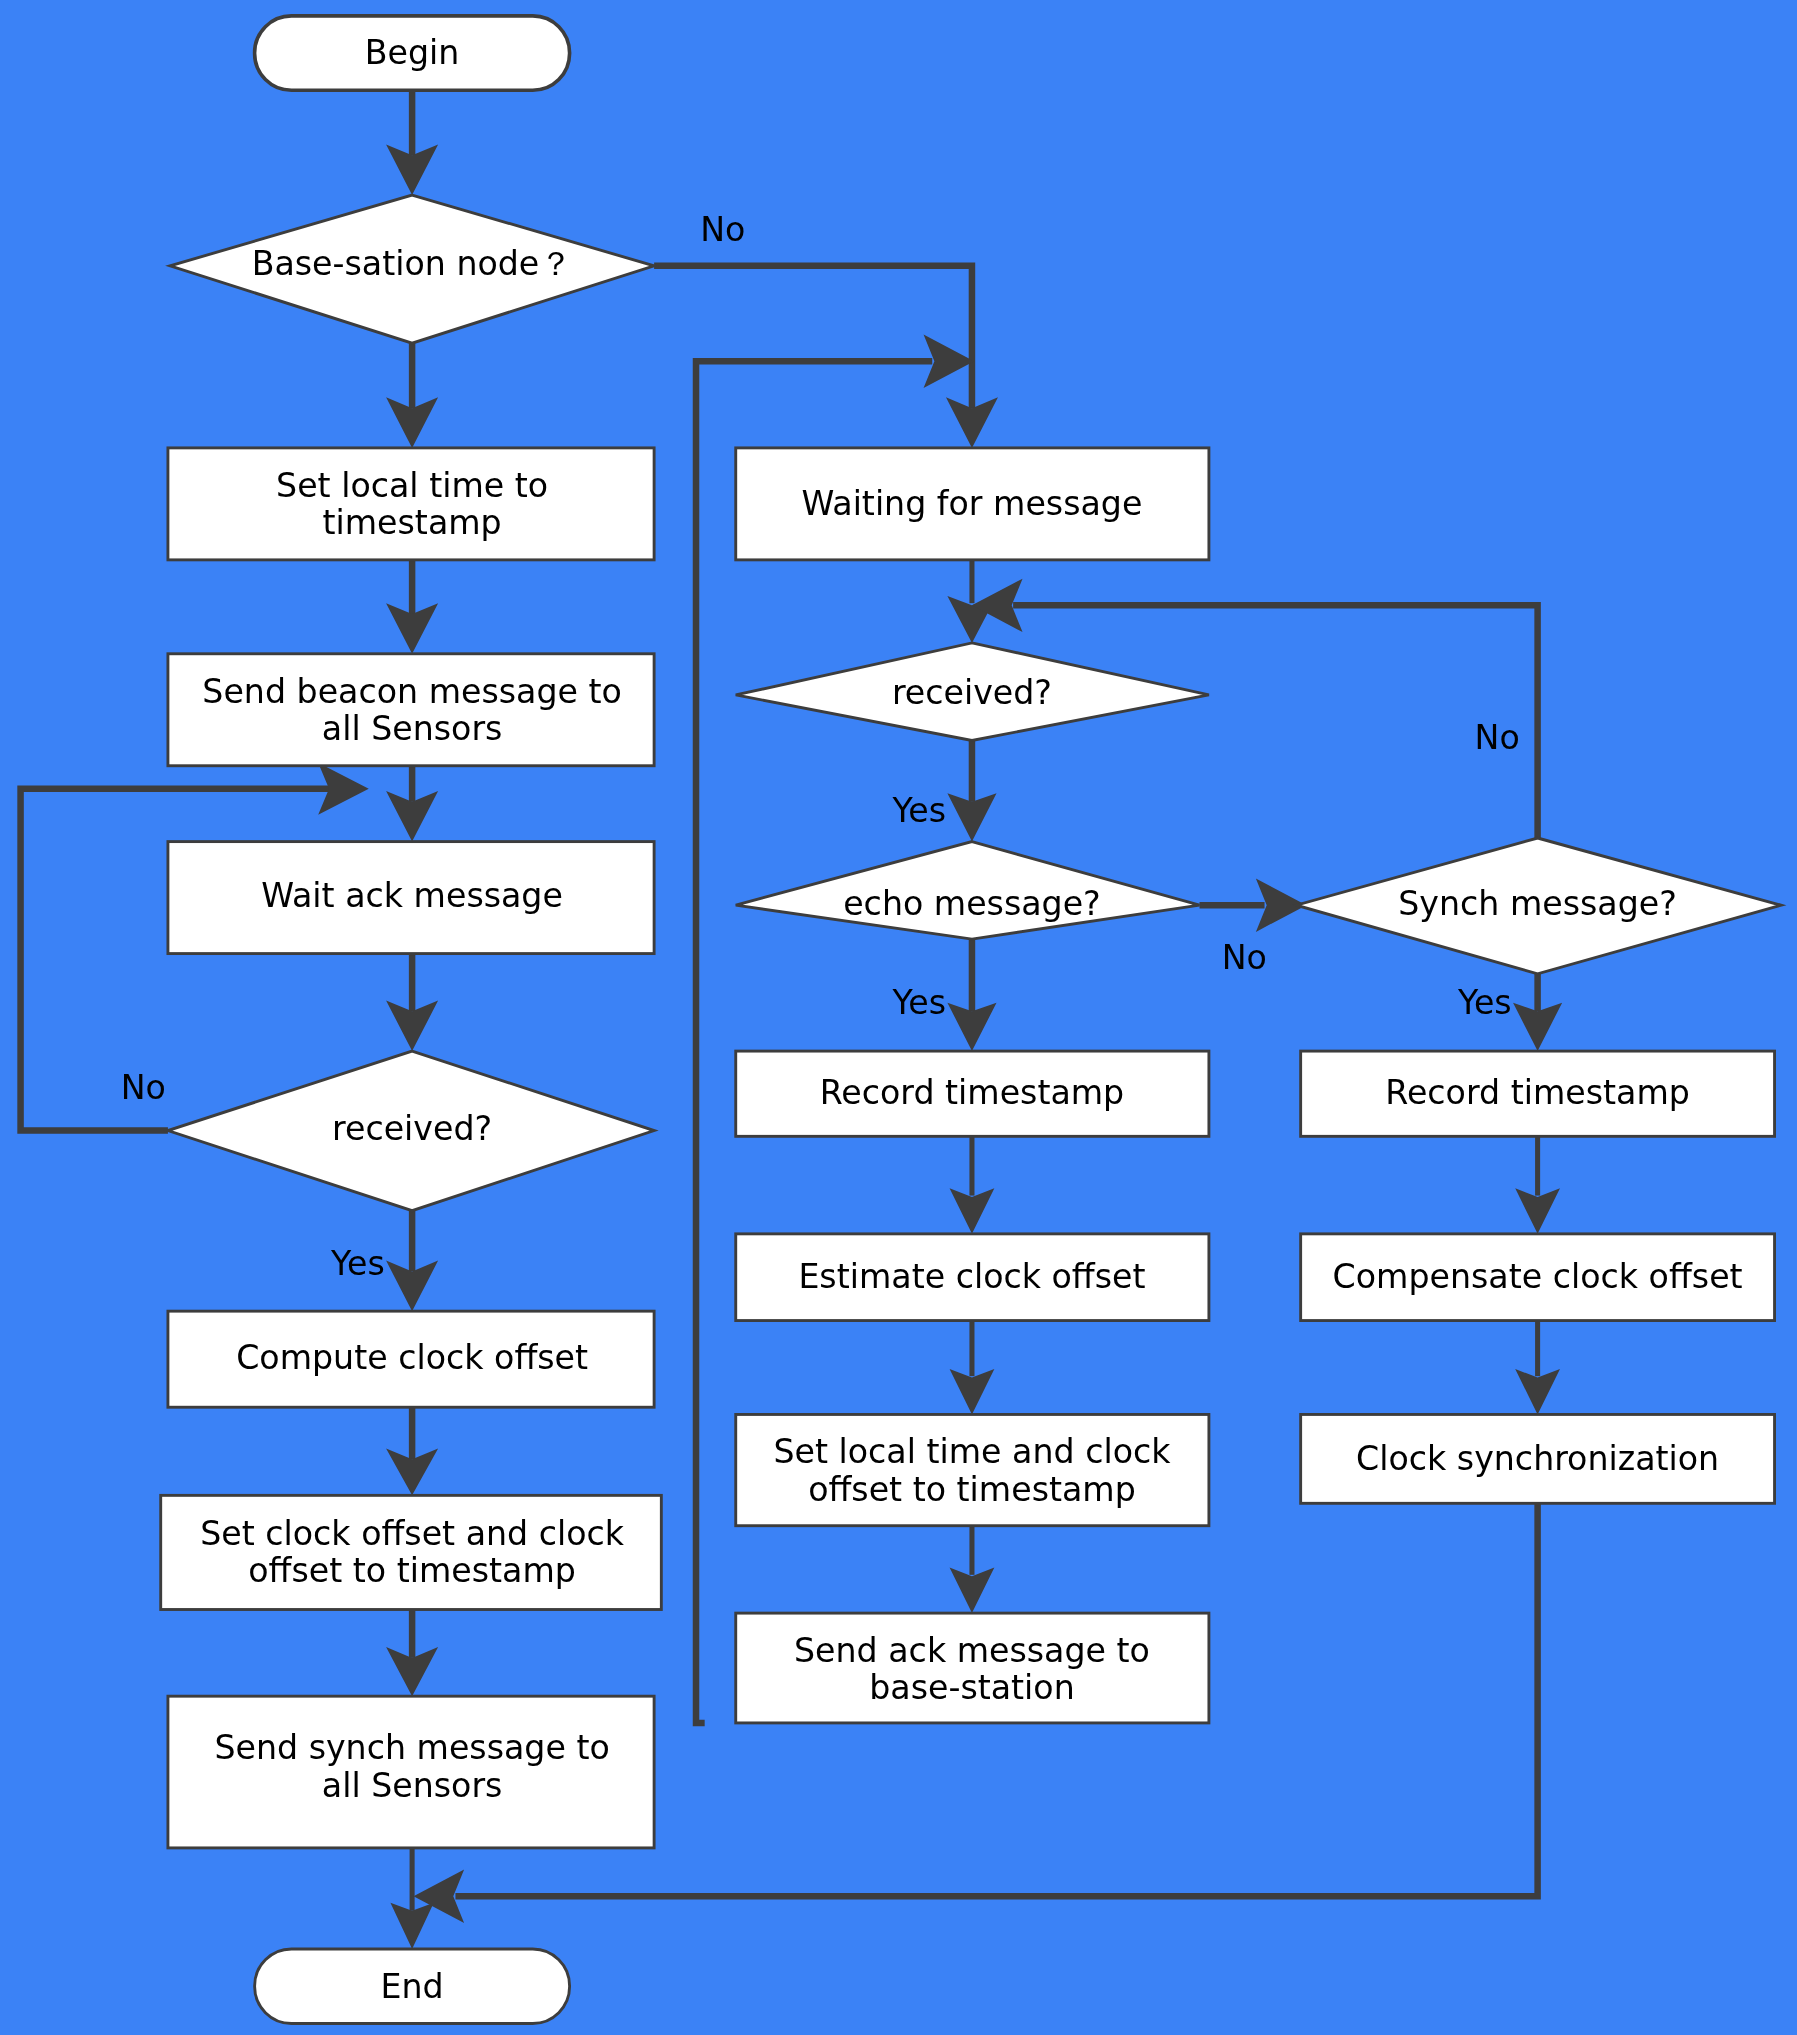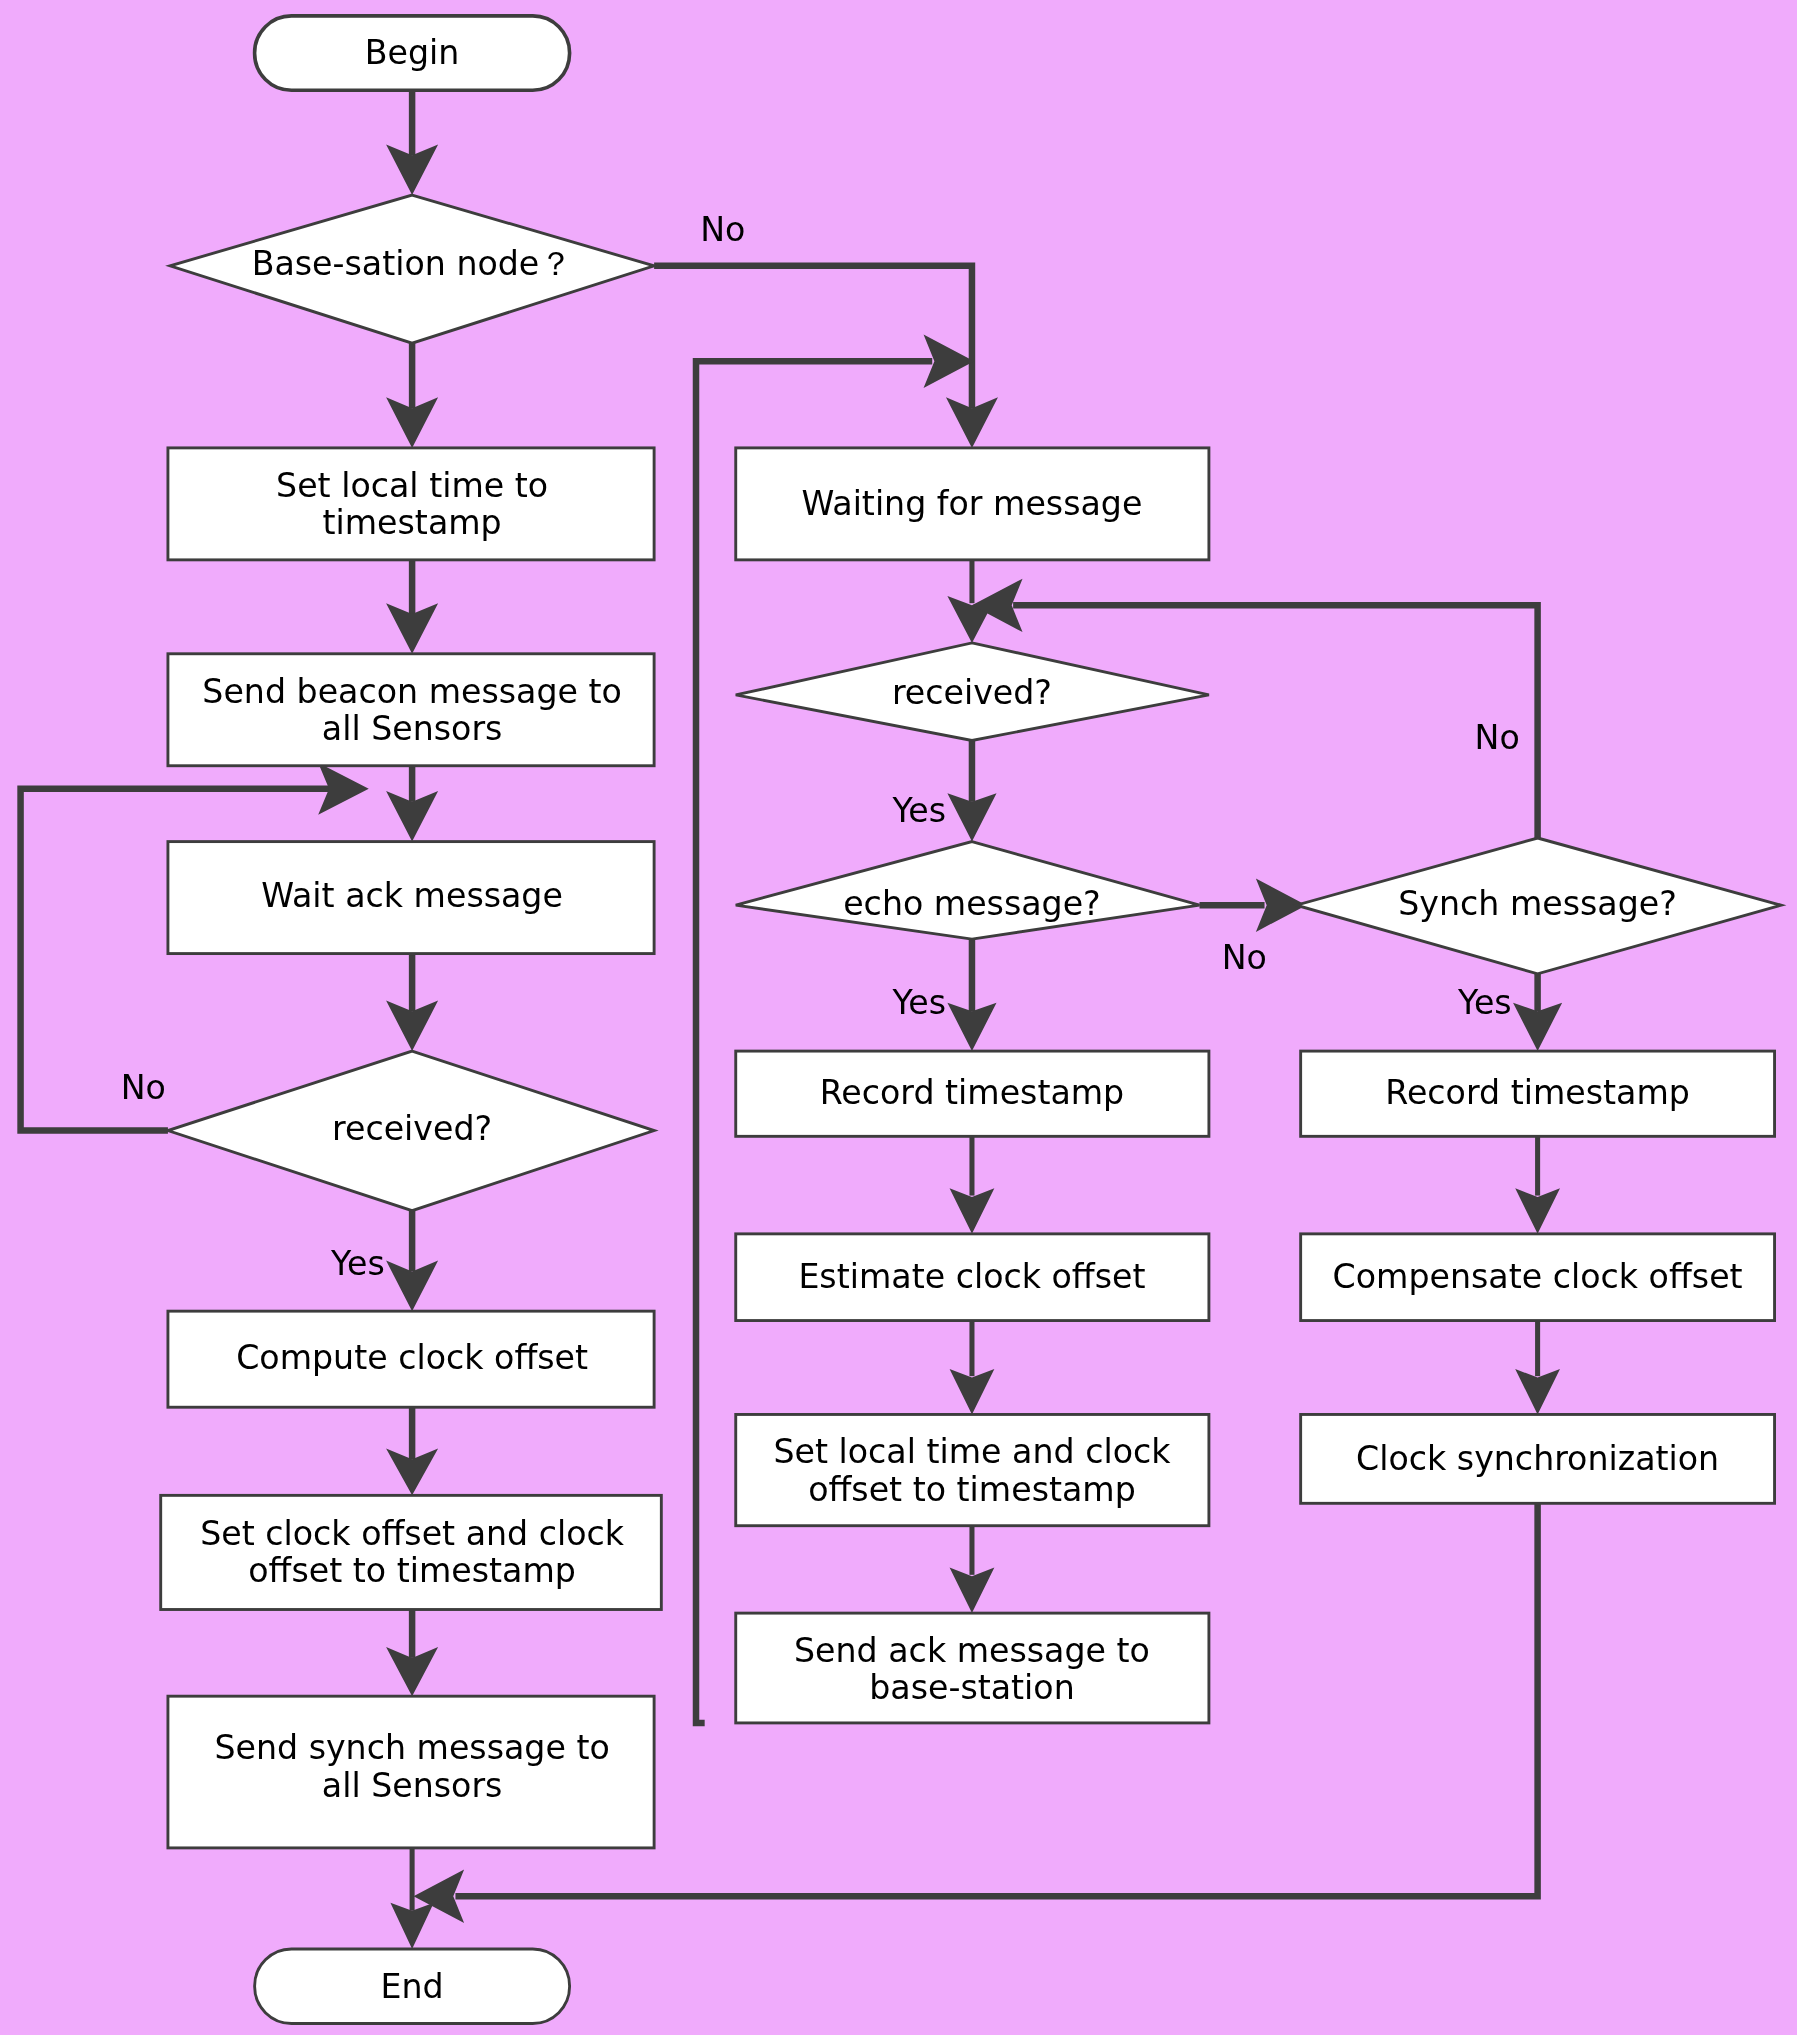--- a/index.html
+++ b/index.html
@@ -4,21 +4,21 @@
 <style>
   html, body {
     margin: 0;
     padding: 0;
     background: #ffffff;
   }
   #flow-root {
     width: 1798px;
     height: 2035px;
     position: relative;
-    background: #f0abfc;
+    background: #3b82f6;
     font-family: "DejaVu Sans", sans-serif;
   }
   svg#flow-svg {
     display: block;
     width: 1798px;
     height: 2035px;
   }
   .node-shape {
     fill: #ffffff;
     stroke: #3d3d3d;

